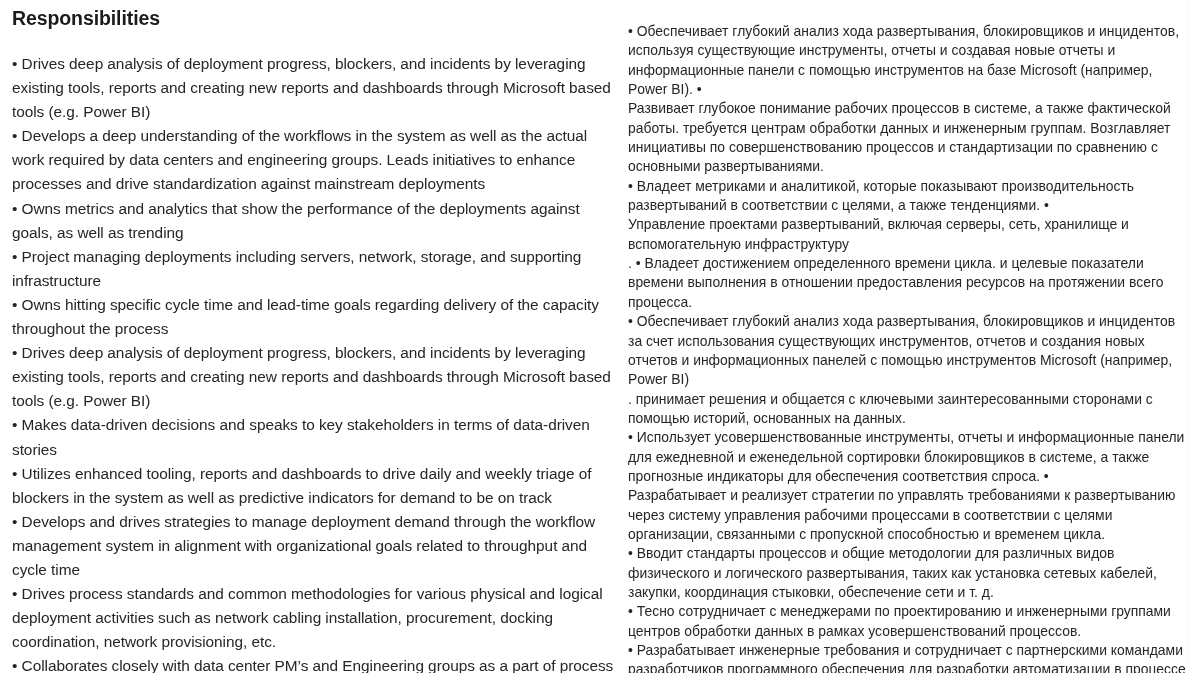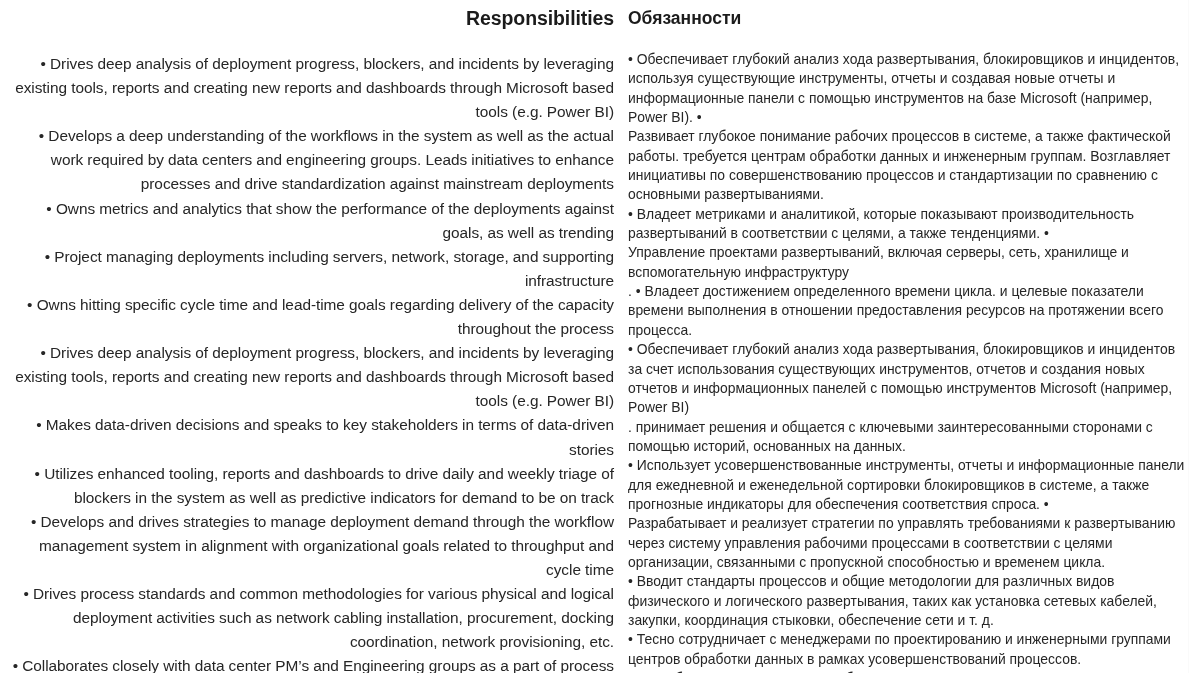--- a/index.html
+++ b/index.html
@@ -28,21 +28,20 @@
   }
 
   
   .pane-source {
     width: 620px;
     height: 673px;
     padding: 2px 6px 0 12px;
     position: relative;
     background: #ffffff;
     overflow: hidden;
-    text-align: right;
   }
   .pane-source .pane-heading {
     font-size: 19.5px;
     font-weight: bold;
     color: #1b1b1b;
     letter-spacing: -0.1px;
     line-height: 26px;
     margin: 3px 0 0 0;
   }
   .pane-source .body-block {
@@ -106,21 +105,20 @@
 • Drives deep analysis of deployment progress, blockers, and incidents by leveraging existing tools, reports and creating new reports and dashboards through Microsoft based tools (e.g. Power BI)
 • Makes data-driven decisions and speaks to key stakeholders in terms of data-driven stories
 • Utilizes enhanced tooling, reports and dashboards to drive daily and weekly triage of blockers in the system as well as predictive indicators for demand to be on track
 • Develops and drives strategies to manage deployment demand through the workflow management system in alignment with organizational goals related to throughput and cycle time
 • Drives process standards and common methodologies for various physical and logical deployment activities such as network cabling installation, procurement, docking coordination, network provisioning, etc.
 • Collaborates closely with data center PM’s and Engineering groups as a part of process enhancements
 • Develops engineering requirements and collaborates with partner software engineering teams to develop automation within the deployment process</div>
   </section>
 
   <section class="pane-target">
-    <h1 class="pane-heading">Обязанности</h1>
     <div class="body-block">• Обеспечивает глубокий анализ хода развертывания, блокировщиков и инцидентов, используя существующие инструменты, отчеты и создавая новые отчеты и информационные панели с помощью инструментов на базе Microsoft (например, Power BI). •
 Развивает глубокое понимание рабочих процессов в системе, а также фактической работы. требуется центрам обработки данных и инженерным группам. Возглавляет инициативы по совершенствованию процессов и стандартизации по сравнению с основными развертываниями.
 • Владеет метриками и аналитикой, которые показывают производительность развертываний в соответствии с целями, а также тенденциями. •
 Управление проектами развертываний, включая серверы, сеть, хранилище и вспомогательную инфраструктуру
 . • Владеет достижением определенного времени цикла. и целевые показатели времени выполнения в отношении предоставления ресурсов на протяжении всего процесса.
 • Обеспечивает глубокий анализ хода развертывания, блокировщиков и инцидентов за счет использования существующих инструментов, отчетов и создания новых отчетов и информационных панелей с помощью инструментов Microsoft (например, Power BI)
 . принимает решения и общается с ключевыми заинтересованными сторонами с помощью историй, основанных на данных.
 • Использует усовершенствованные инструменты, отчеты и информационные панели для ежедневной и еженедельной сортировки блокировщиков в системе, а также прогнозные индикаторы для обеспечения соответствия спроса. •
 Разрабатывает и реализует стратегии по управлять требованиями к развертыванию через систему управления рабочими процессами в соответствии с целями организации, связанными с пропускной способностью и временем цикла.
 • Вводит стандарты процессов и общие методологии для различных видов физического и логического развертывания, таких как установка сетевых кабелей, закупки, координация стыковки, обеспечение сети и т. д.

